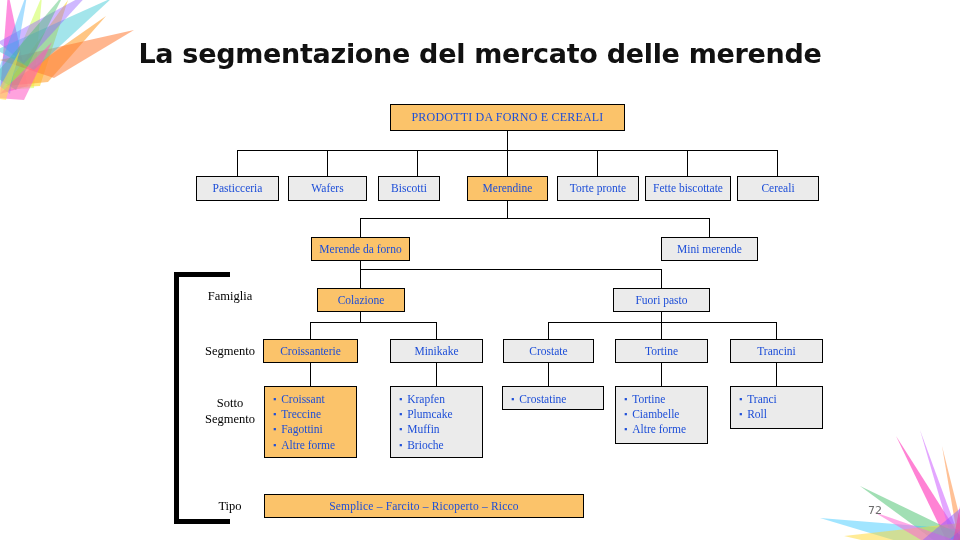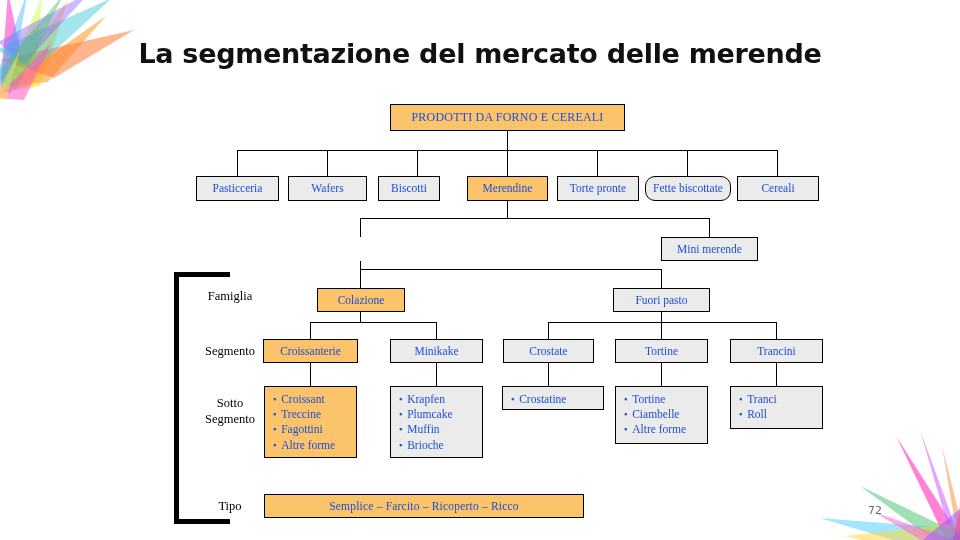--- a/index.html
+++ b/index.html
@@ -204,23 +204,24 @@
   </div>
   <div class="row-label" style="left:186px; top:498px; width:88px;">Tipo</div>
 
   <div class="node accent" id="root-node" style="left:390px; top:104px; width:235px; height:27px;">PRODOTTI DA FORNO E CEREALI</div>
 
   <div class="node" style="left:196px; top:176px; width:83px; height:25px;">Pasticceria</div>
   <div class="node" style="left:288px; top:176px; width:79px; height:25px;">Wafers</div>
   <div class="node" style="left:378px; top:176px; width:62px; height:25px;">Biscotti</div>
   <div class="node accent" style="left:467px; top:176px; width:81px; height:25px;">Merendine</div>
   <div class="node" style="left:557px; top:176px; width:82px; height:25px;">Torte pronte</div>
-  <div class="node" style="left:645px; top:176px; width:86px; height:25px;border-radius:10px;">Fette biscottate</div>
+  <div class="node" style="left:645px; top:176px; width:86px; height:25px;">Fette biscottate</div>
   <div class="node" style="left:737px; top:176px; width:82px; height:25px;">Cereali</div>
 
+  <div class="node accent" style="left:311px; top:237px; width:99px; height:24px;">Merende da forno</div>
   <div class="node" style="left:661px; top:237px; width:97px; height:24px;">Mini merende</div>
 
   <div class="node accent" style="left:317px; top:288px; width:88px; height:24px;">Colazione</div>
   <div class="node" style="left:613px; top:288px; width:97px; height:24px;">Fuori pasto</div>
 
   <div class="node accent" style="left:263px; top:339px; width:95px; height:24px;">Croissanterie</div>
   <div class="node" style="left:390px; top:339px; width:93px; height:24px;">Minikake</div>
   <div class="node" style="left:503px; top:339px; width:91px; height:24px;">Crostate</div>
   <div class="node" style="left:615px; top:339px; width:93px; height:24px;">Tortine</div>
   <div class="node" style="left:730px; top:339px; width:93px; height:24px;">Trancini</div>

